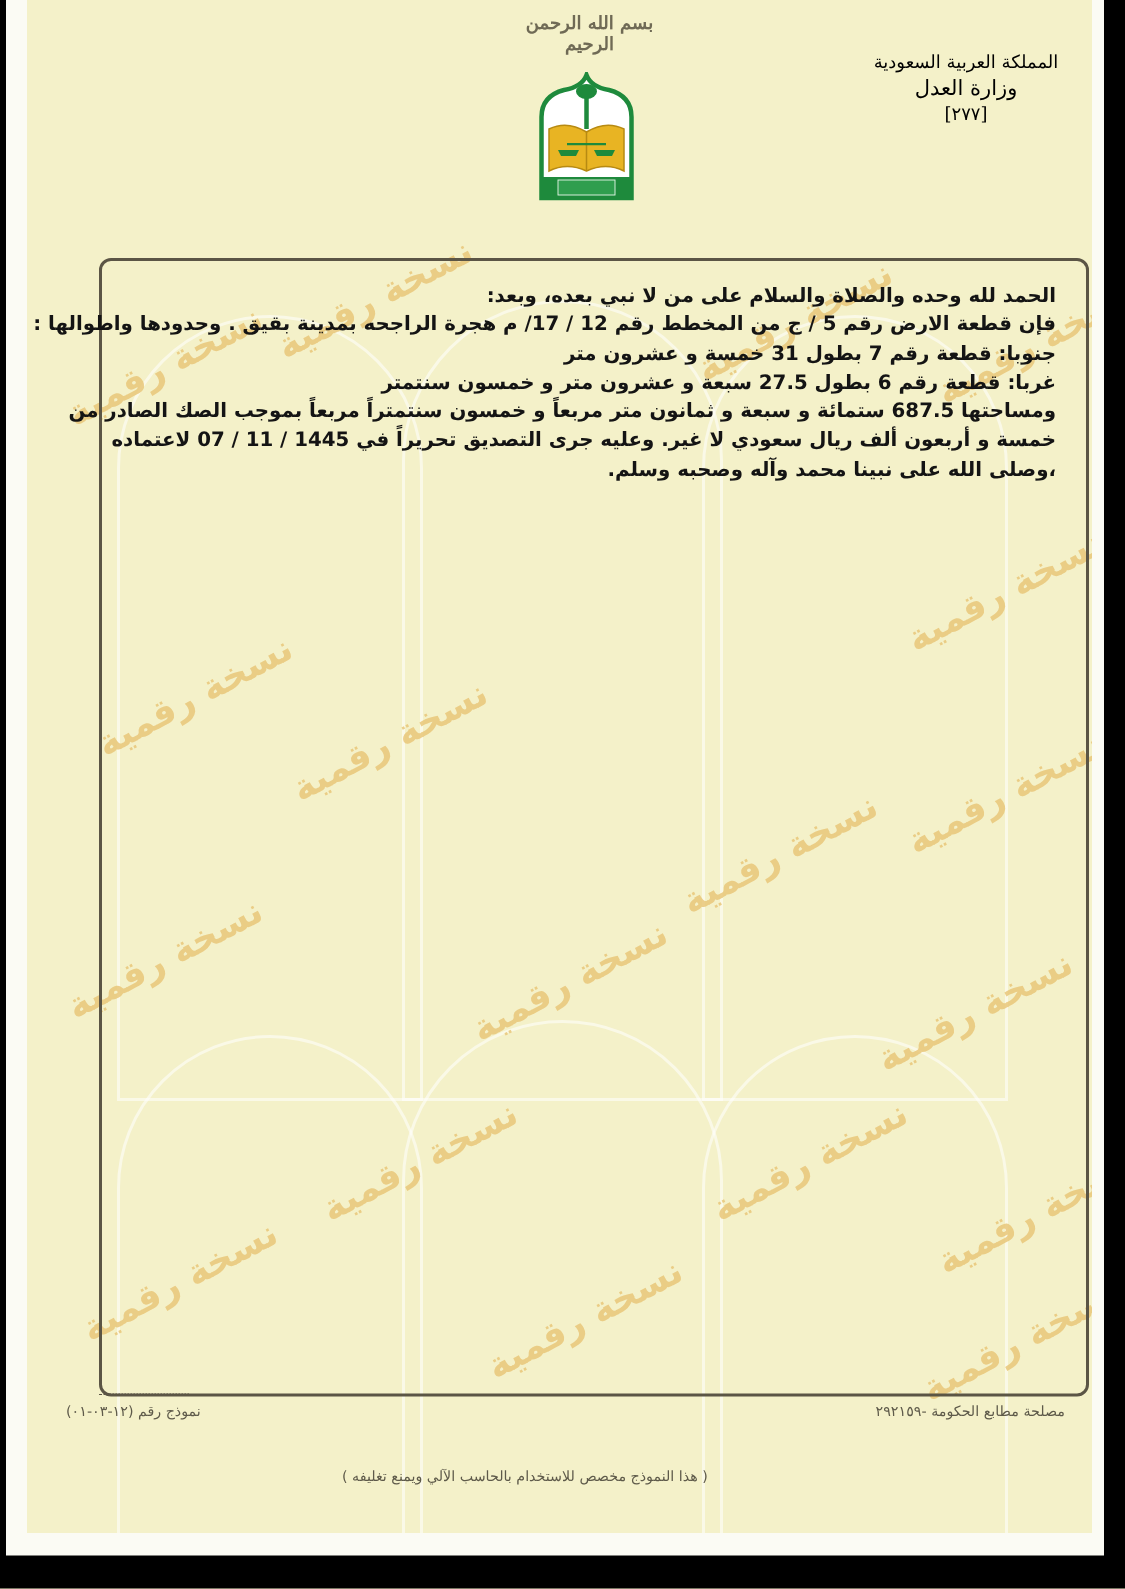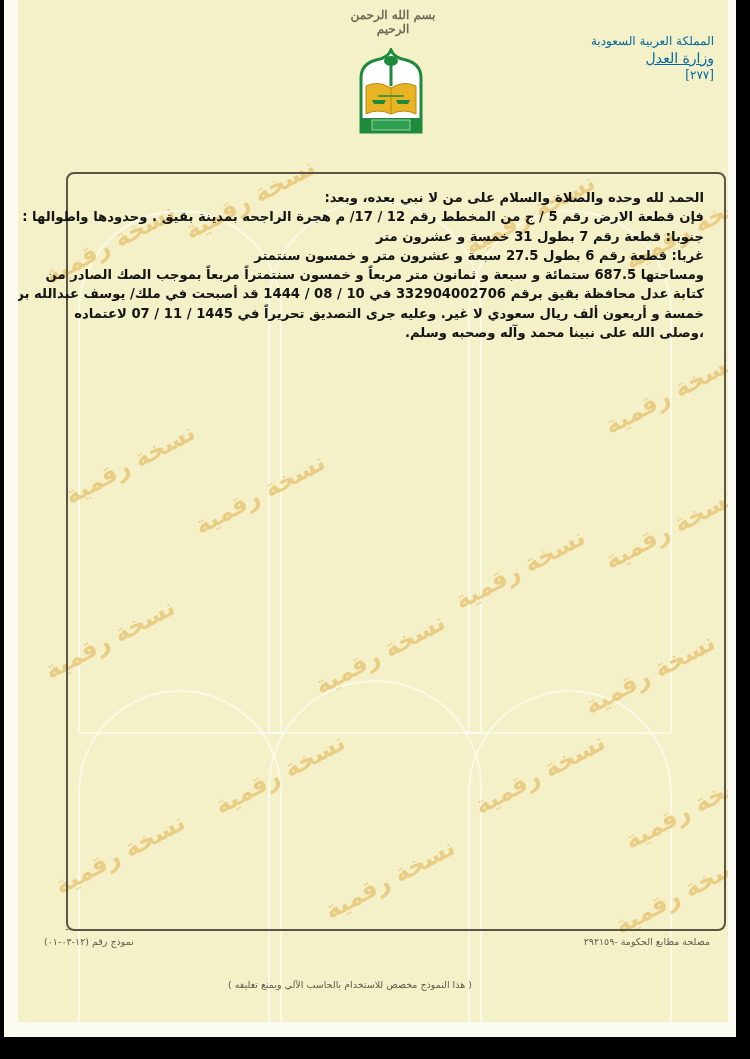--- a/index.html
+++ b/index.html
@@ -3,23 +3,23 @@
 <meta charset="utf-8">
 <style>
   html,body{margin:0;padding:0;}
   body{width:750px;height:1059px;background:#000;position:relative;overflow:hidden;font-family:"DejaVu Sans",sans-serif;}
   .sheet{position:absolute;left:4px;top:0;width:732px;height:1037px;background:#fbfbf4;}
   .paper{position:absolute;left:14px;top:0;width:710px;height:1022px;background:#f4f1c9;overflow:hidden;}
   .arch{position:absolute;border:2px solid rgba(255,255,255,0.55);border-radius:110px 110px 0 0;}
   .wm{position:absolute;color:#e9c77a;font-weight:bold;font-size:24px;transform:rotate(-28deg);opacity:0.85;white-space:nowrap;direction:rtl;}
   .basmala{position:absolute;left:330px;top:8px;width:90px;text-align:center;font-family:"DejaVu Serif",serif;font-size:12px;color:#6f6a55;direction:rtl;font-weight:bold;}
   .logo{position:absolute;left:340px;top:48px;width:66px;height:86px;}
-  .ministry{position:absolute;right:14px;top:34px;width:140px;text-align:right;font-family:"DejaVu Serif",serif;color:#0369a1;direction:rtl;}
+  .ministry{position:absolute;right:14px;top:34px;width:140px;text-align:center;font-family:"DejaVu Serif",serif;color:#000000;direction:rtl;}
   .ministry .l1{font-size:12px;}
-  .ministry .l2{font-size:14px;margin-top:2px;text-decoration:underline;}
+  .ministry .l2{font-size:14px;margin-top:2px;}
   .ministry .l3{font-size:12px;margin-top:2px;}
   .box{position:absolute;left:48px;top:172px;width:656px;height:755px;border:2px solid #5b5545;border-radius:8px;}
   .body-text{position:absolute;right:20px;top:14px;width:622px;direction:rtl;text-align:right;font-family:"DejaVu Sans",sans-serif;font-weight:bold;font-size:13.2px;line-height:19.3px;color:#141414;}
   .body-text p{margin:0;white-space:nowrap;}
   .footer{position:absolute;top:936px;font-size:9.5px;color:#5e5a4a;direction:rtl;white-space:nowrap;}
   .dots{position:absolute;left:48px;top:929px;width:60px;border-top:1px dotted #5b5545;}
 </style>
 </head>
 <body>
 
@@ -75,21 +75,20 @@
       <div class="l3">[٢٧٧]</div>
     </div>
 
     <div class="box">
       <div class="body-text">
         <p>الحمد لله وحده والصلاة والسلام على من لا نبي بعده، وبعد:</p>
         <p>فإن قطعة الارض رقم 5 / ج من المخطط رقم 12 / 17/ م هجرة الراجحه بمدينة بقيق . وحدودها واطوالها :</p>
         <p>جنوبا: قطعة رقم 7 بطول 31 خمسة و عشرون متر</p>
         <p>غربا: قطعة رقم 6 بطول 27.5 سبعة و عشرون متر و خمسون سنتمتر</p>
         <p>ومساحتها 687.5 ستمائة و سبعة و ثمانون متر مربعاً و خمسون سنتمتراً مربعاً بموجب الصك الصادر من</p>
-        <p>كتابة عدل محافظة بقيق برقم 332904002706 في 10 / 08 / 1444 قد أصبحت في ملك/ يوسف عبدالله بن</p>
         <p>خمسة و أربعون ألف ريال سعودي لا غير. وعليه جرى التصديق تحريراً في 1445 / 11 / 07 لاعتماده</p>
         <p>،وصلى الله على نبينا محمد وآله وصحبه وسلم.</p>
       </div>
     </div>
     <div class="dots"></div>
 
     <div class="footer" style="right:18px;">مصلحة مطابع الحكومة -٢٩٢١٥٩</div>
     <div class="footer" style="left:210px;margin-top:43px;">( هذا النموذج مخصص للاستخدام بالحاسب الآلي ويمنع تغليفه )</div>
     <div class="footer" style="left:26px;">نموذج رقم (١٢-٠٣-٠١)</div>
   </div>

